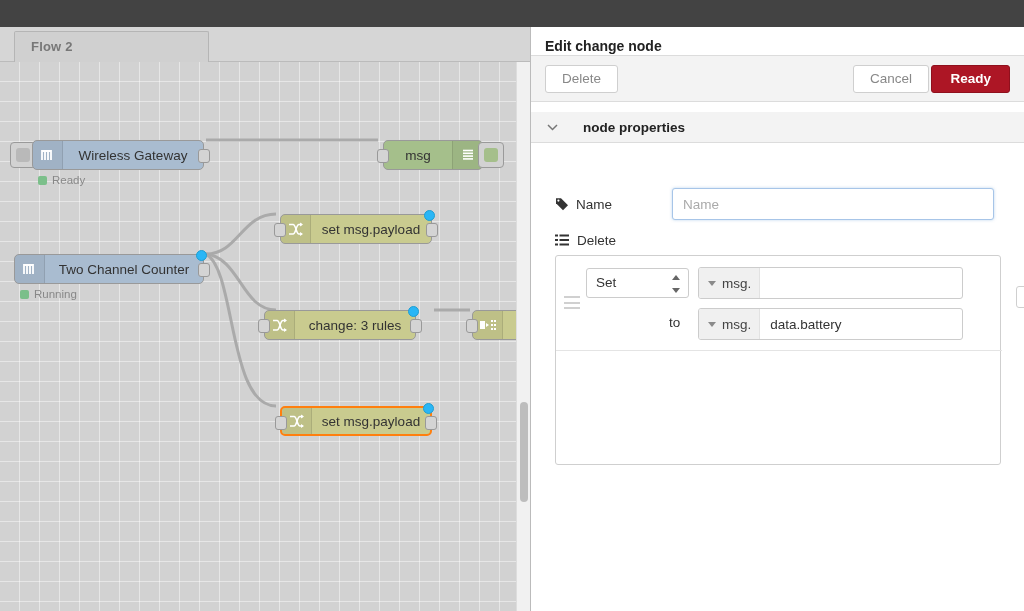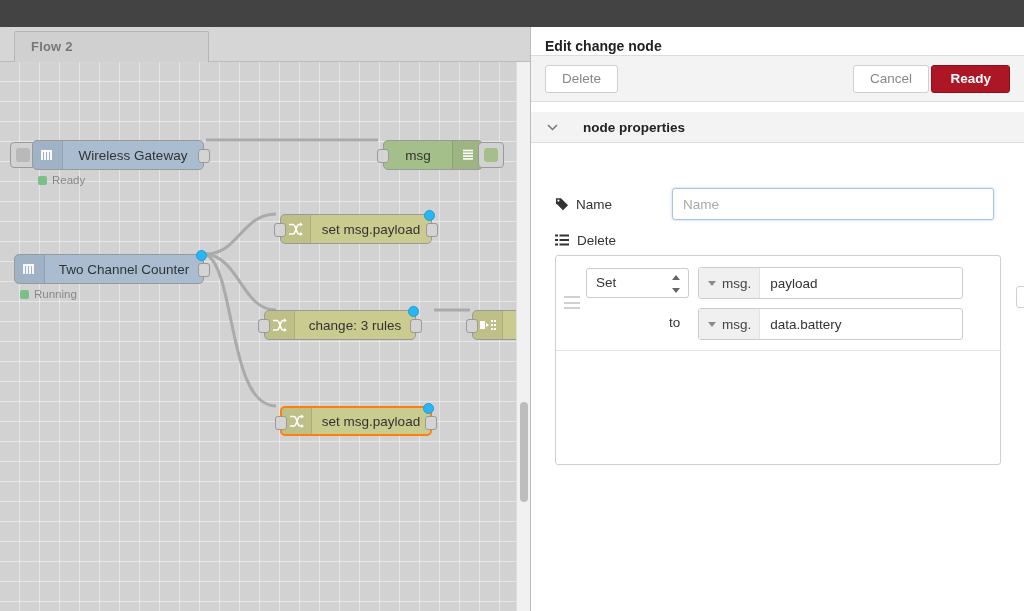--- a/index.html
+++ b/index.html
@@ -579,21 +579,20 @@
                 <span class="down"></span>
               </span>
             </div>
           </div>
 
           <div class="typed typed-1">
             <div class="prefix">
               <span class="caret-down"></span>
               <span>msg.</span>
             </div>
-            <div class="val">payload</div>
           </div>
 
           <div class="to-lab">to</div>
 
           <div class="typed typed-2">
             <div class="prefix">
               <span class="caret-down"></span>
               <span>msg.</span>
             </div>
             <div class="val">data.battery</div>

